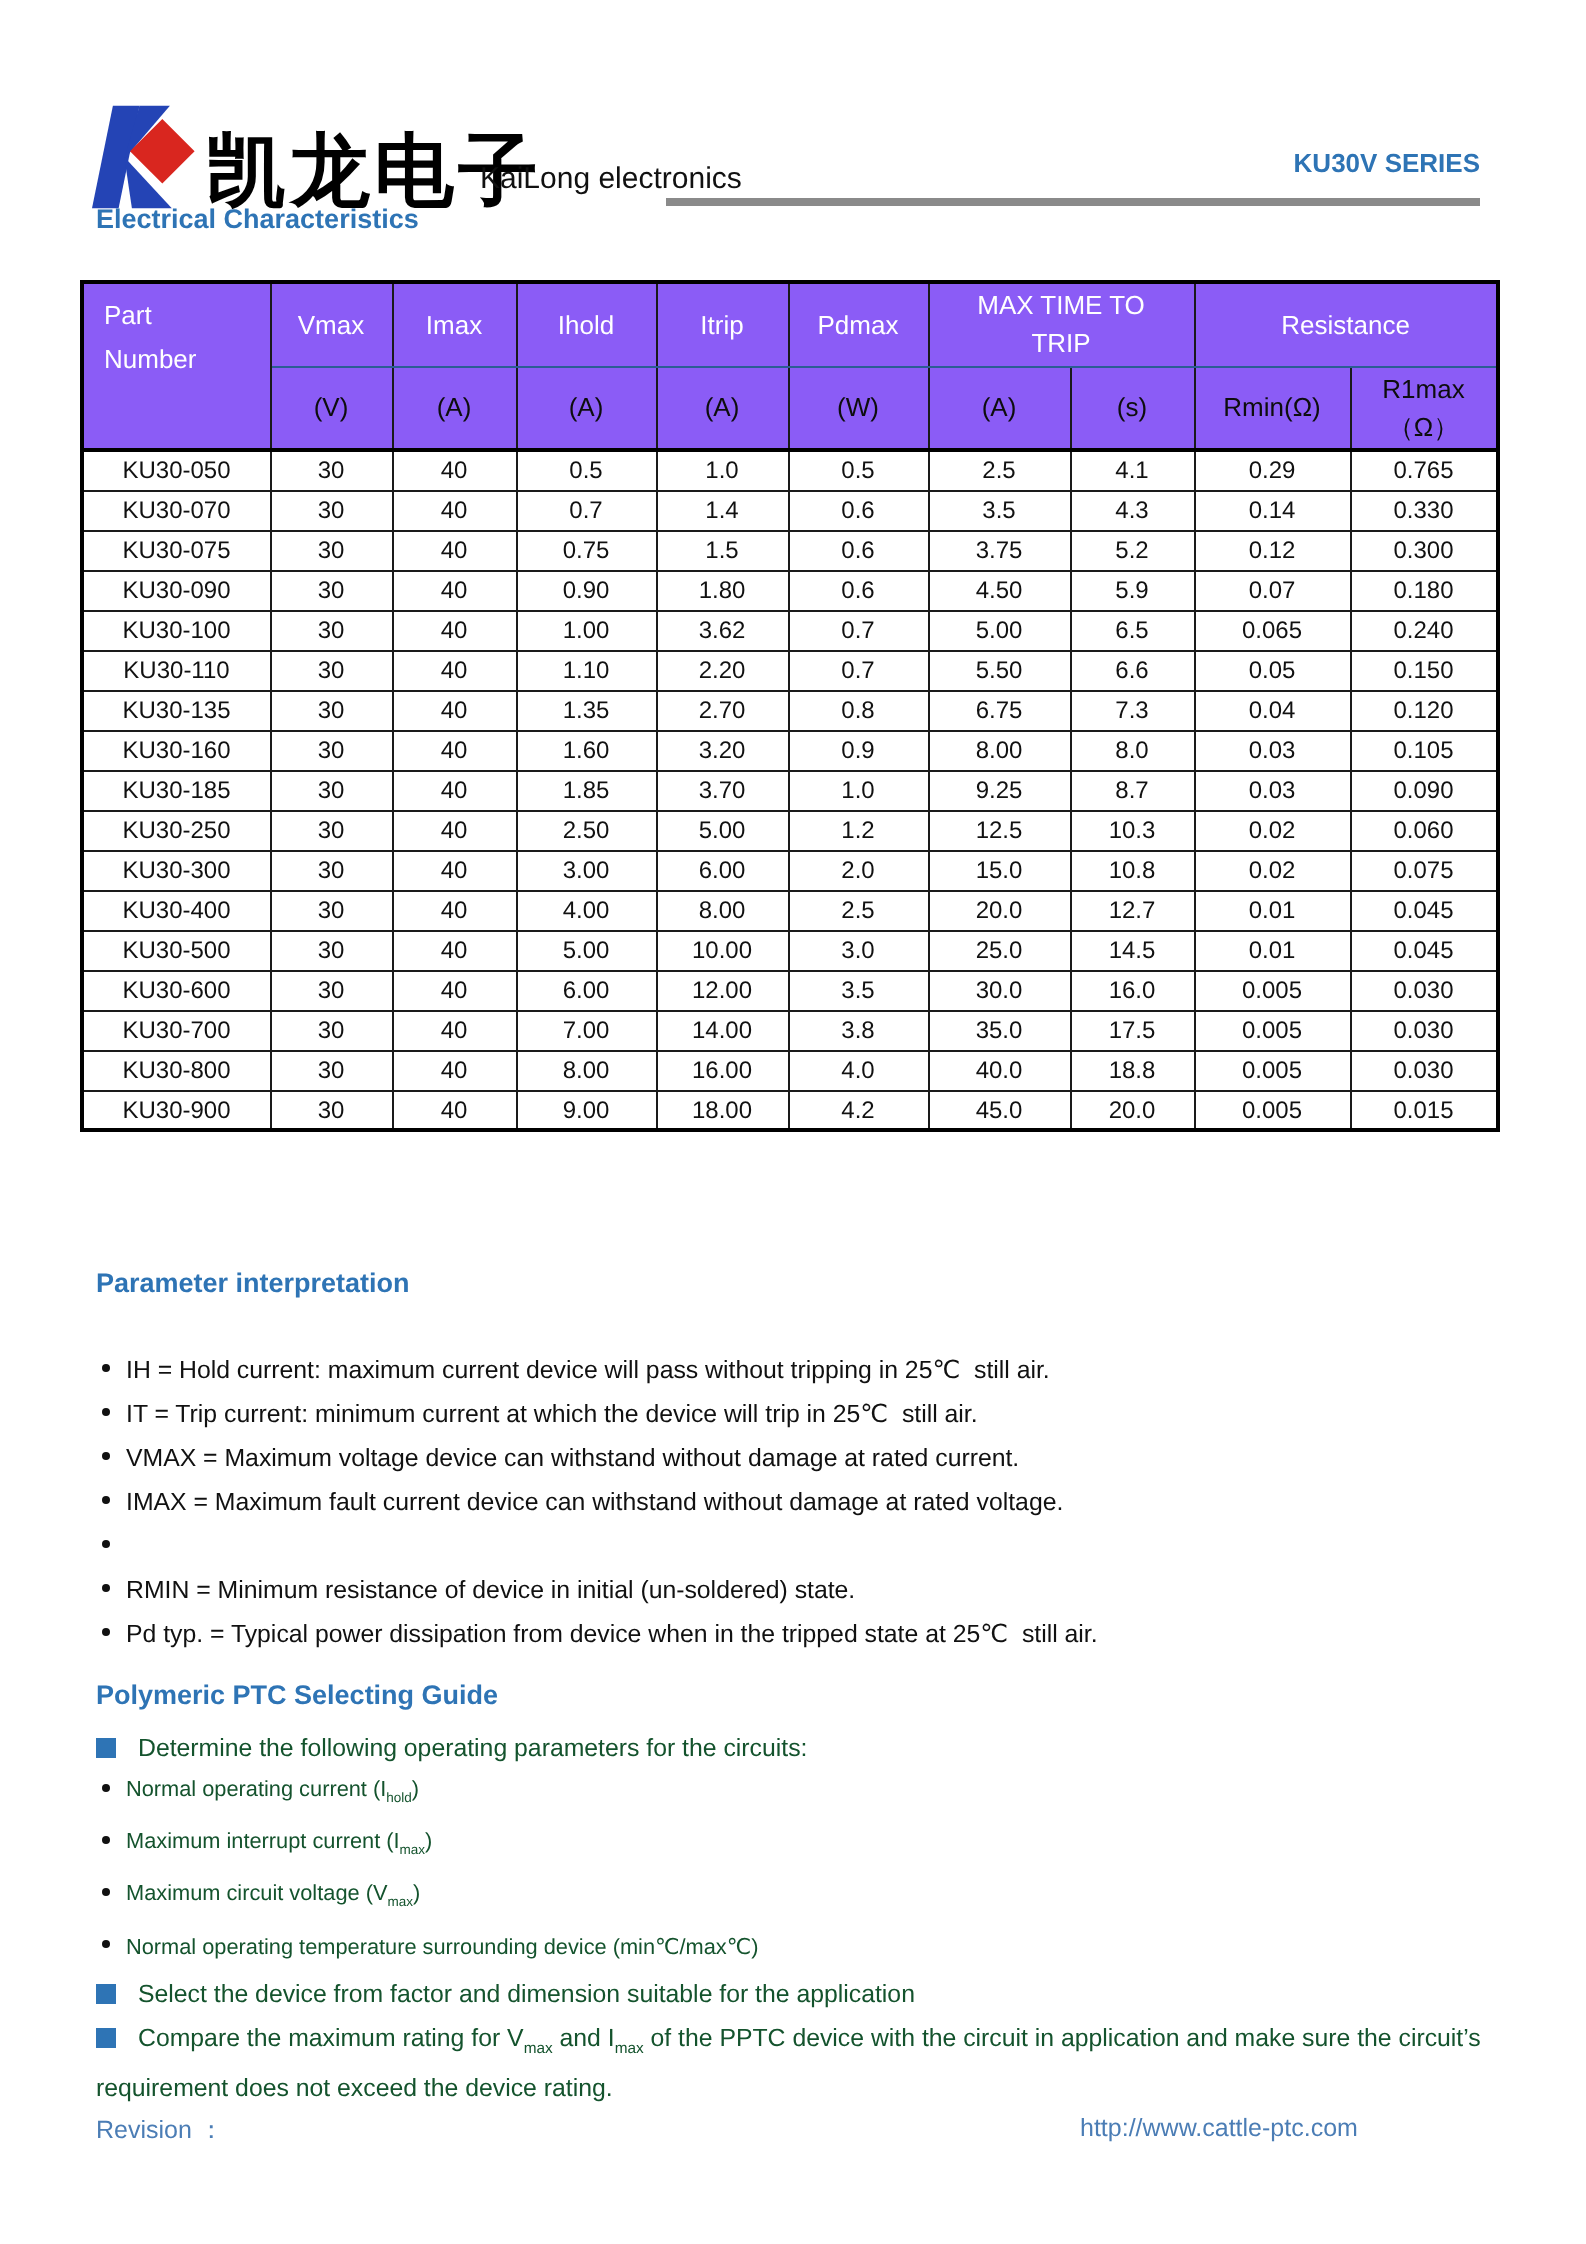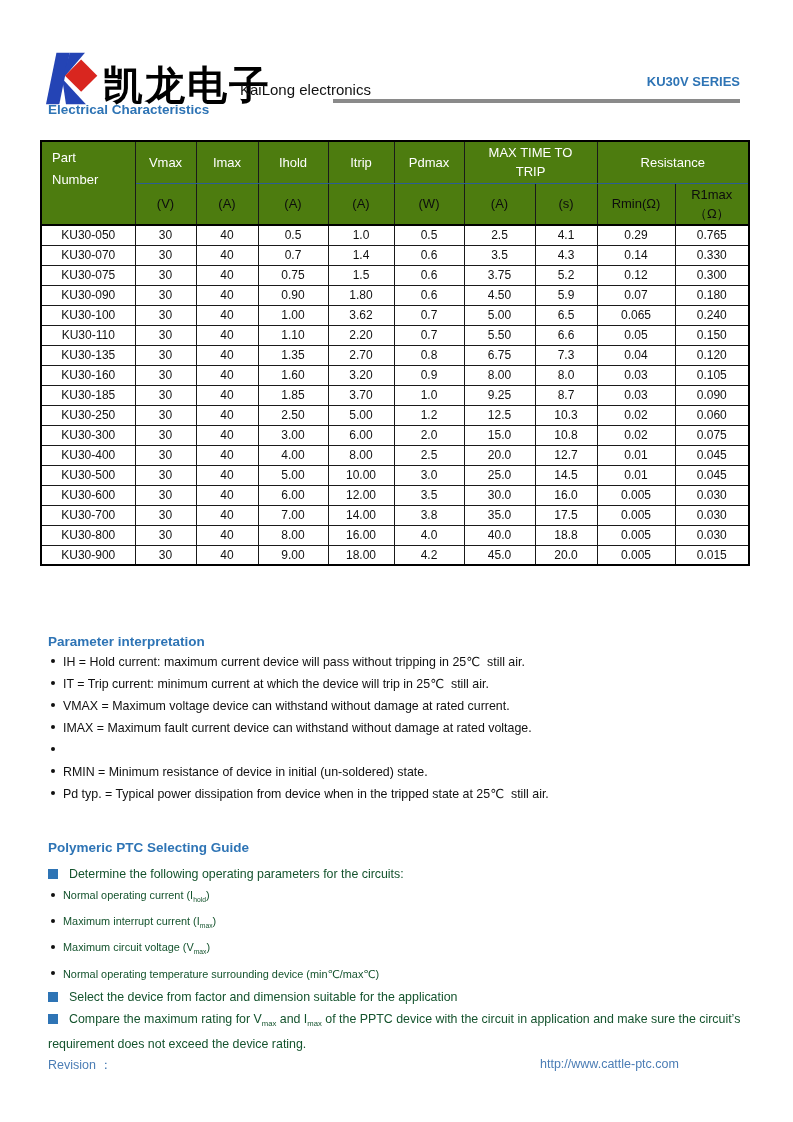--- a/index.html
+++ b/index.html
@@ -12,29 +12,29 @@
   .company-en { position:absolute; left:240px; top:81px; font-size:15px; color:#111; }
   .series-title { position:absolute; right:53px; top:74px; font-size:13px; font-weight:bold; color:#2E74B5; }
   .header-rule { position:absolute; left:333px; top:99px; width:407px; height:4px; background:#8a8a8a; }
   .section-title { font-size:13.5px; font-weight:bold; color:#2E74B5; }
   .sec1 { position:absolute; left:48px; top:102px; }
 
   
   .tbl-wrap { position:absolute; left:40px; top:140px; }
   table { border-collapse:collapse; table-layout:fixed; width:708px; border:2px solid #000; }
   th, td { border:1px solid #1a1a1a; overflow:hidden; }
-  thead th { background:#4d7c0f; font-weight:normal; text-align:center; vertical-align:middle; }
+  thead th { background:#8b5cf6; font-weight:normal; text-align:center; vertical-align:middle; }
   .r1 th { height:42px; color:#ffffff; font-size:13px; white-space:pre-line; line-height:19px; border-bottom:1px solid #2b5d94; }
   .r2 th { height:42px; color:#0d0d0d; font-size:13px; white-space:pre-line; line-height:19px; border-bottom:2px solid #000; }
   th.part { color:#ffffff; text-align:left; vertical-align:top; padding:5px 0 0 10px; white-space:pre-line; line-height:22px; border-bottom:2px solid #000; }
   tbody td { height:20px; text-align:center; font-size:12px; color:#111; background:#fff; }
 
   
   .param { position:absolute; left:48px; top:634px; width:712px; }
-  .param h2 { margin-bottom:2px; }
+  .param h2 { margin-bottom:25px; }
   .param ul { list-style:none; }
   .param li { font-size:12.4px; color:#111; line-height:22px; white-space:pre-wrap; }
   .dt, .dt2 { display:inline-block; width:4px; height:4px; border-radius:50%; background:#111; vertical-align:middle; margin:0 8px 3px 3px; }
 
   
   .guide { position:absolute; left:48px; top:840px; width:712px; }
   .guide h2 { margin-bottom:9px; }
   .g-item { font-size:12.4px; color:#14532d; line-height:20px; margin-bottom:2px; width:705px; }
   .g-item.small { font-size:10.9px; line-height:19px; margin-bottom:3px; }
   .sq { display:inline-block; width:10px; height:10px; background:#2E74B5; margin-right:11px; vertical-align:-1px; }

